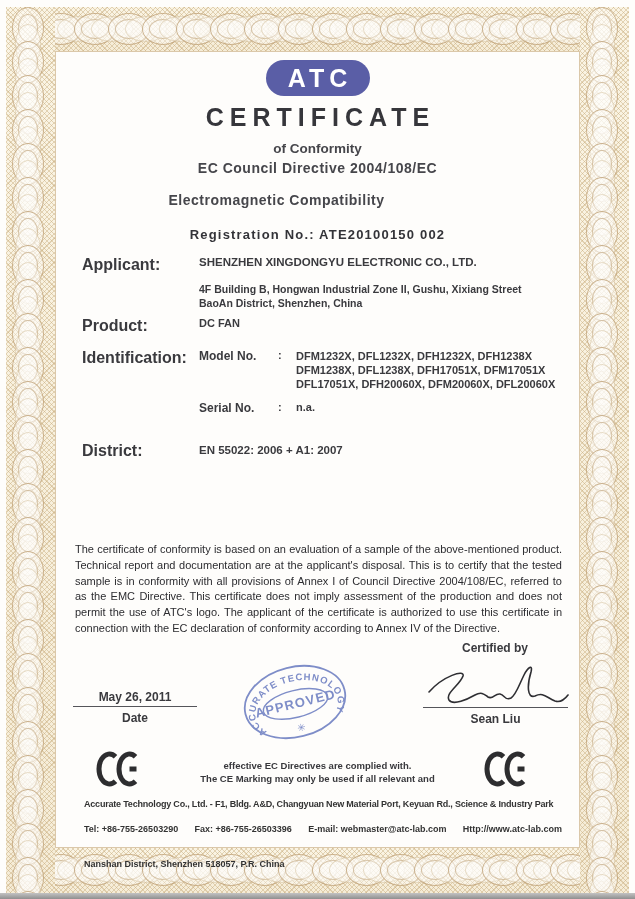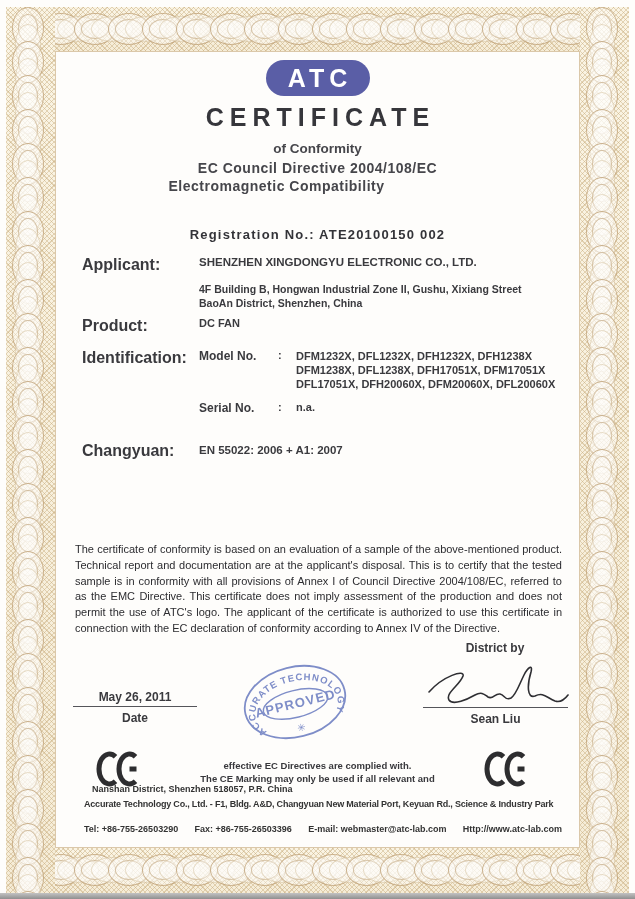--- a/index.html
+++ b/index.html
@@ -17,21 +17,21 @@
   .scanedge{position:absolute;left:0;right:0;bottom:0;height:6px;
             background:linear-gradient(#c2c2c2,#8f8f8f);}
   
   .logo{position:absolute;left:266px;top:60px;width:104px;height:36px;border-radius:18px;
         background:#5a5ea6;color:#ffffff;font-weight:bold;font-size:25px;letter-spacing:5px;
         display:flex;align-items:center;justify-content:center;padding-left:4px;box-sizing:border-box;}
   .title{position:absolute;left:0;top:103px;width:635px;text-align:center;
          font-size:25px;font-weight:bold;letter-spacing:6px;color:#36363b;text-indent:6px;}
   .sub1{position:absolute;left:0;top:141px;width:635px;text-align:center;font-size:13.5px;font-weight:bold;color:#46464b;}
   .sub2{position:absolute;left:0;top:160px;width:635px;text-align:center;font-size:14px;font-weight:bold;letter-spacing:.5px;color:#46464b;}
-  .sub3{position:absolute;left:0;top:178px;width:553px;text-align:center;font-size:14px;font-weight:bold;letter-spacing:.5px;color:#46464b;}
+  .sub3{position:absolute;left:0;top:192px;width:553px;text-align:center;font-size:14px;font-weight:bold;letter-spacing:.5px;color:#46464b;}
   .reg{position:absolute;left:0;top:227px;width:635px;text-align:center;font-size:13px;font-weight:bold;letter-spacing:1.2px;color:#333338;}
   
   .lbl{position:absolute;left:82px;font-size:16px;font-weight:bold;white-space:nowrap;}
   .val{position:absolute;left:199px;font-size:11.5px;font-weight:bold;white-space:nowrap;}
   .val2{position:absolute;left:296px;font-size:11px;font-weight:bold;white-space:nowrap;}
   .colon{position:absolute;left:278px;font-size:11px;font-weight:bold;}
   
   .para{position:absolute;left:75px;top:542px;width:487px;font-size:11px;line-height:15.8px;
         text-align:justify;color:#2c2c30;}
   
@@ -43,21 +43,21 @@
   .dateline{position:absolute;left:73px;top:706px;width:124px;border-top:1.3px solid #55555a;}
   .datelbl{position:absolute;left:73px;top:711px;width:124px;text-align:center;font-size:12px;font-weight:bold;}
   .stamp{position:absolute;left:231px;top:655px;}
   
   .ce-left{position:absolute;left:96px;top:751px;}
   .ce-right{position:absolute;left:484px;top:751px;}
   .cenote{position:absolute;left:160px;top:760px;width:315px;text-align:center;
           font-size:9.5px;font-weight:bold;line-height:12.5px;color:#38383c;}
   
   .addr1{position:absolute;left:84px;top:799px;font-size:9px;font-weight:bold;letter-spacing:-.2px;white-space:nowrap;color:#333;}
-  .addr2{position:absolute;left:84px;top:784px;font-size:9px;font-weight:bold;white-space:nowrap;color:#333;margin-left:8px;}
+  .addr2{position:absolute;left:84px;top:859px;font-size:9px;font-weight:bold;white-space:nowrap;color:#333;}
   .telrow{position:absolute;left:84px;top:824px;width:478px;display:flex;justify-content:space-between;
           font-size:9px;font-weight:bold;color:#333;}
   svg text{font-family:"Liberation Sans","DejaVu Sans",sans-serif;}
 </style>
 </head>
 <body>
 
 <div class="page">
 
   <div class="band" id="band-top" style="left:6px;top:7px;width:623px;height:44px;">
@@ -359,26 +359,26 @@
   <div class="val" style="top:349px;font-size:12px;">Model No.</div>
   <div class="colon" style="top:349px;">:</div>
   <div class="val2" style="top:350px;">DFM1232X, DFL1232X, DFH1232X, DFH1238X</div>
   <div class="val2" style="top:364px;">DFM1238X, DFL1238X, DFH17051X, DFM17051X</div>
   <div class="val2" style="top:378px;">DFL17051X, DFH20060X, DFM20060X, DFL20060X</div>
 
   <div class="val" style="top:401px;font-size:12px;">Serial No.</div>
   <div class="colon" style="top:401px;">:</div>
   <div class="val2" style="top:401px;">n.a.</div>
 
-  <div class="lbl" style="top:442px;">Changyuan:</div>
+  <div class="lbl" style="top:442px;">District:</div>
   <div class="val" style="top:444px;font-size:11.5px;">EN 55022: 2006 + A1: 2007</div>
 
   <div class="para">The certificate of conformity is based on an evaluation of a sample of the above-mentioned product. Technical report and documentation are at the applicant's disposal. This is to certify that the tested sample is in conformity with all provisions of Annex I of Council Directive 2004/108/EC, referred to as the EMC Directive. This certificate does not imply assessment of the production and does not permit the use of ATC's logo. The applicant of the certificate is authorized to use this certificate in connection with the EC declaration of conformity according to Annex IV of the Directive.</div>
 
-  <div class="certby">District by</div>
+  <div class="certby">Certified by</div>
 
   <svg class="sig" width="145" height="46" viewBox="0 0 145 46">
     <path d="M4,30 C18,14 40,7 38,14 C35,23 20,31 24,38 C28,44 43,37 50,33
              C57,29 60,33 63,35 C68,38 70,31 75,32 C80,33 80,39 86,36
              C91,33 94,23 99,13 C103,5 108,2 106,10 C102,23 102,37 110,34
              C118,30 121,35 130,39 C136,41 140,37 143,33" fill="none" stroke="#2e2e32" stroke-width="1.6" stroke-linecap="round"></path>
   </svg>
   <div class="sigline"></div>
   <div class="signer">Sean Liu</div>
 

